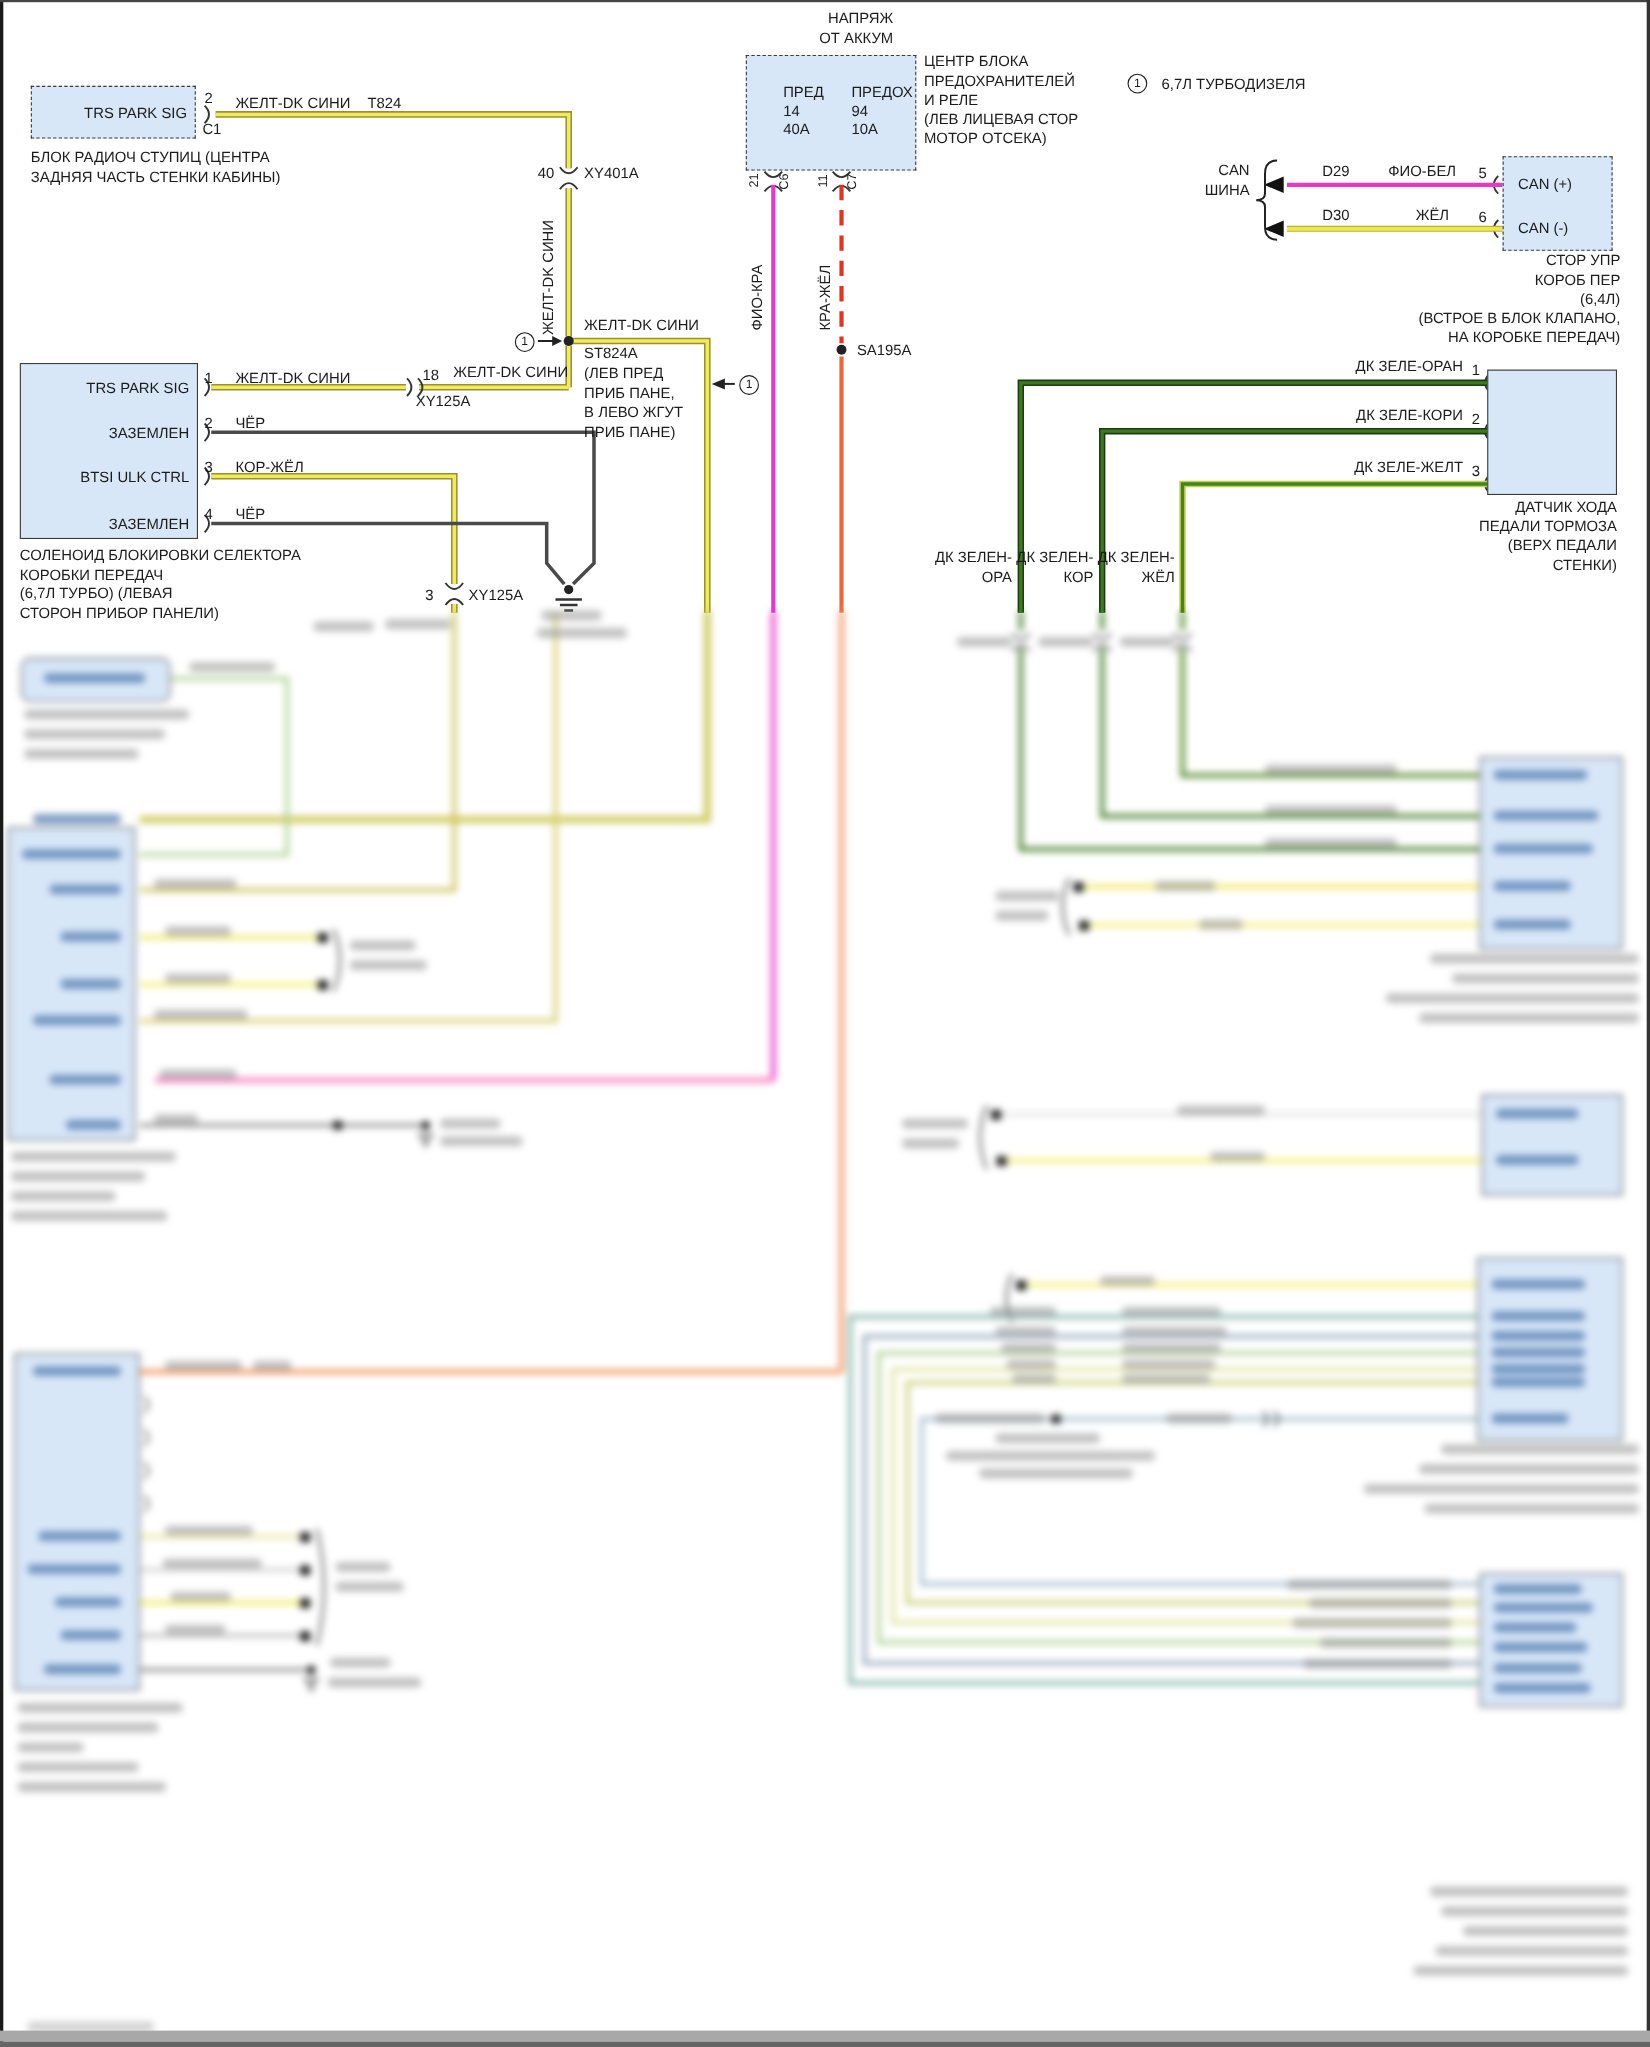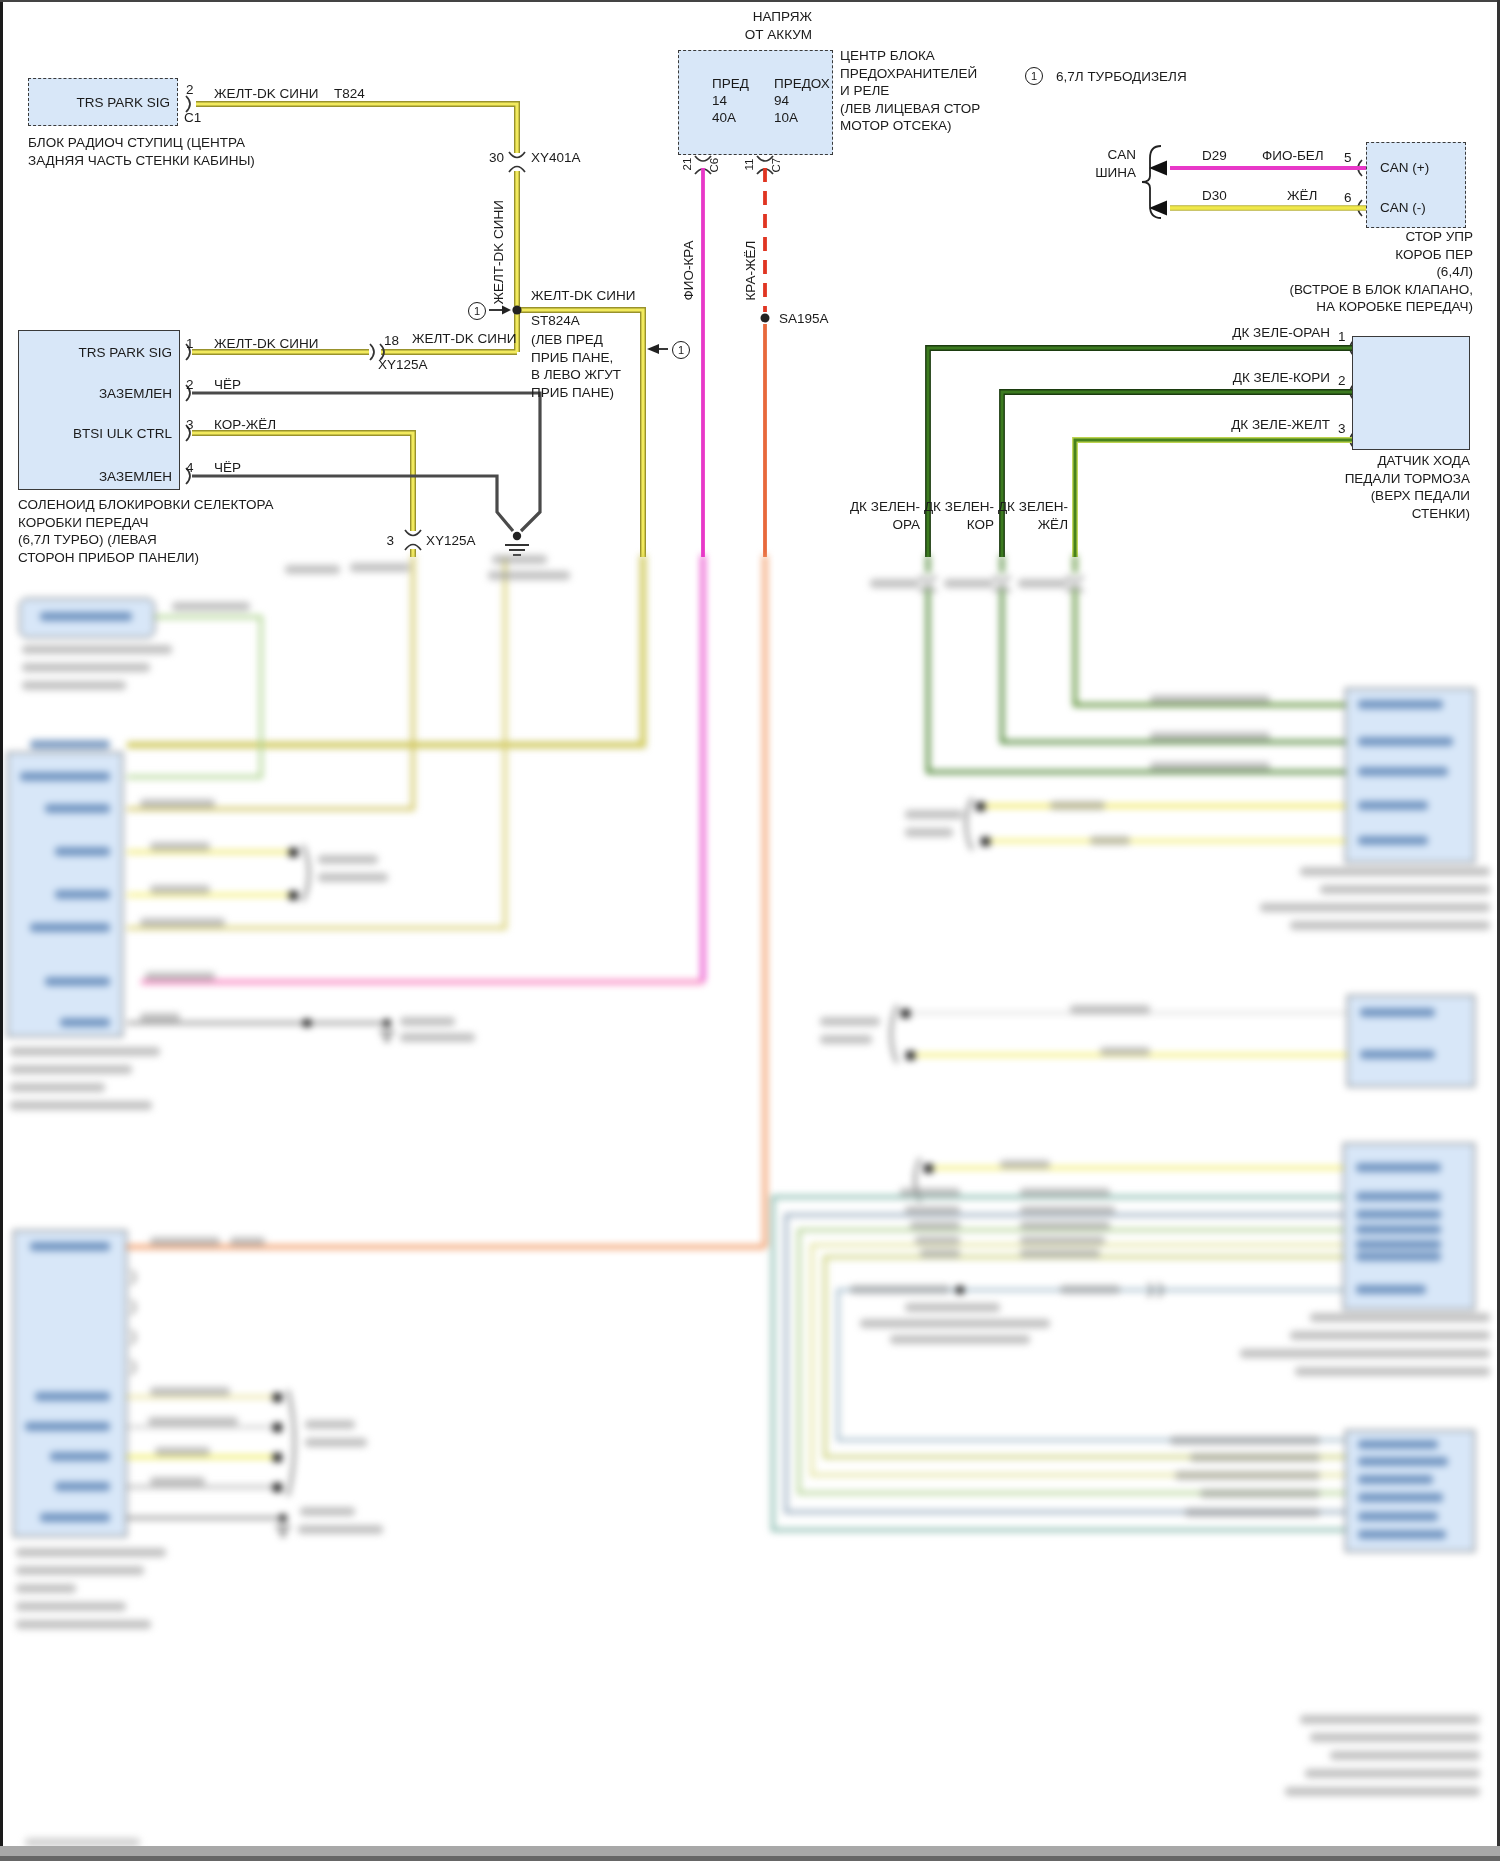--- a/index.html
+++ b/index.html
@@ -125,21 +125,21 @@
 
   <div class="l" style="left:186px;top:82px;">2</div>
   <div class="l" style="left:184px;top:110px;">C1</div>
   <div class="l" style="left:214px;top:86px;">ЖЕЛТ-DK СИНИ</div>
   <div class="l" style="left:334px;top:86px;">Т824</div>
   <div class="cap" style="left:28px;top:134px;">
     <div>БЛОК РАДИОЧ СТУПИЦ (ЦЕНТРА</div>
     <div>ЗАДНЯЯ ЧАСТЬ СТЕНКИ КАБИНЫ)</div>
   </div>
 
-  <div class="l r" style="left:478px;top:150px;width:26px;">30</div>
+  <div class="l r" style="left:478px;top:150px;width:26px;">40</div>
   <div class="l" style="left:531px;top:150px;">XY401A</div>
   <div class="l rot" style="left:433px;top:232px;width:130px;">ЖЕЛТ-DK СИНИ</div>
 
   <div class="circ" style="left:468px;top:302px;">1</div>
   <div class="circ" style="left:672px;top:341px;">1</div>
   <div class="l" style="left:531px;top:288px;">ЖЕЛТ-DK СИНИ</div>
   <div class="l" style="left:531px;top:313px;">ST824A</div>
   <div class="cap" style="left:531px;top:331px;">
     <div>(ЛЕВ ПРЕД</div>
     <div>ПРИБ ПАНЕ,</div>

